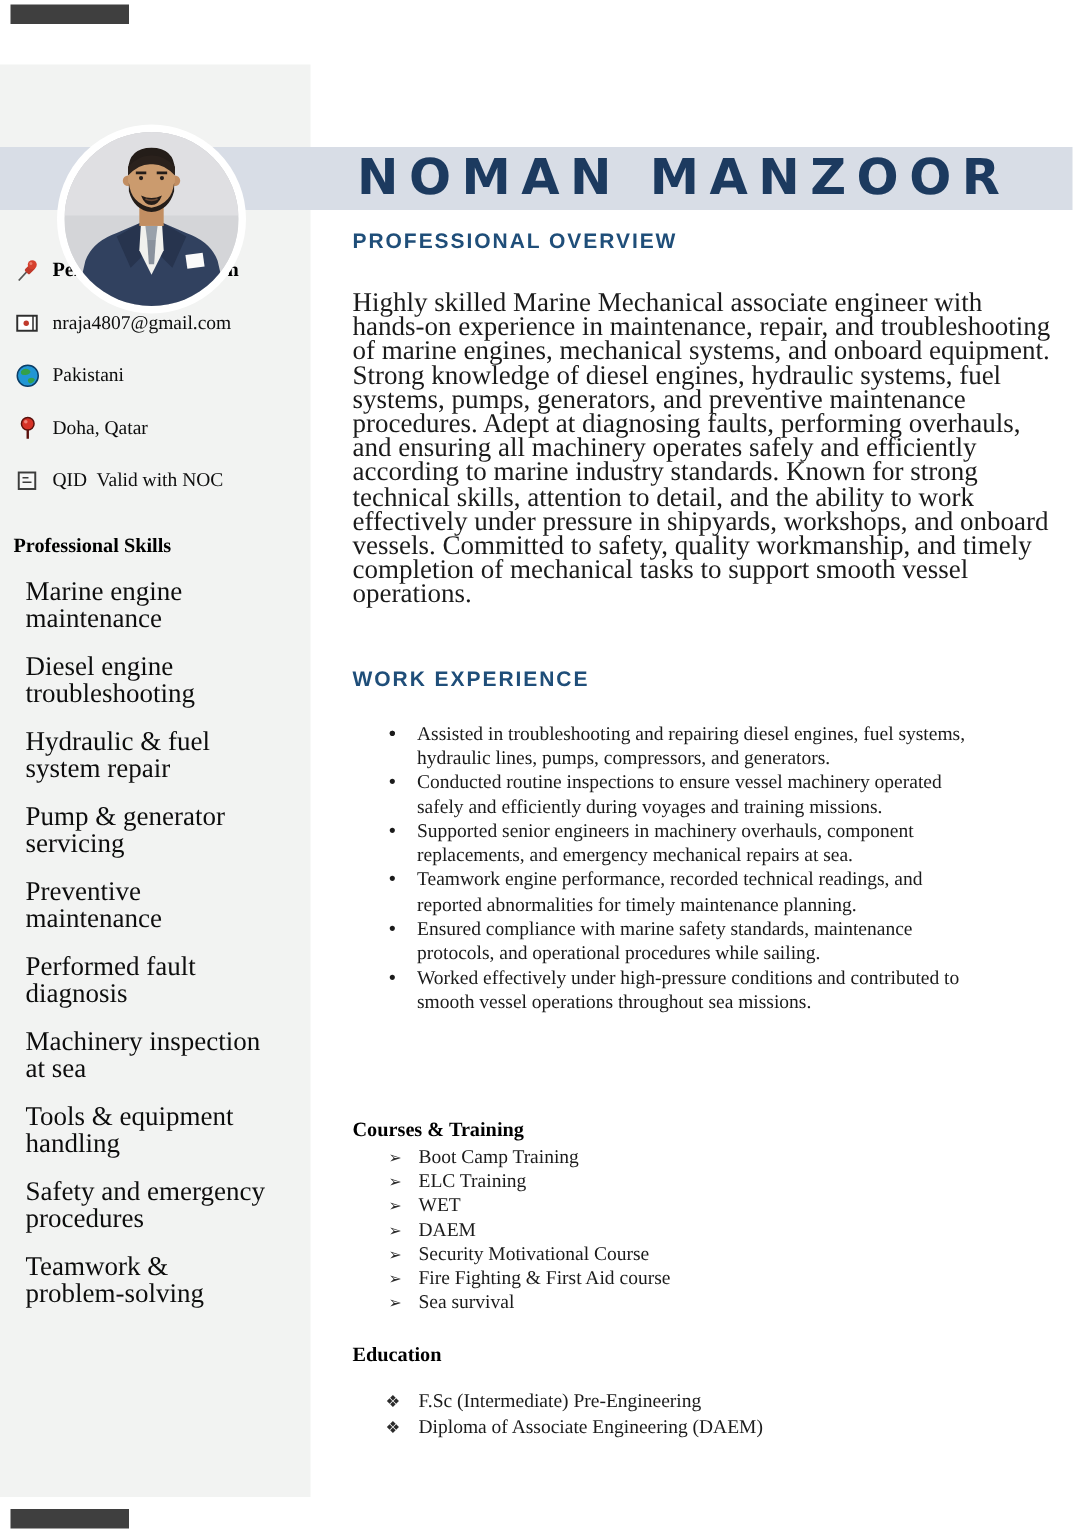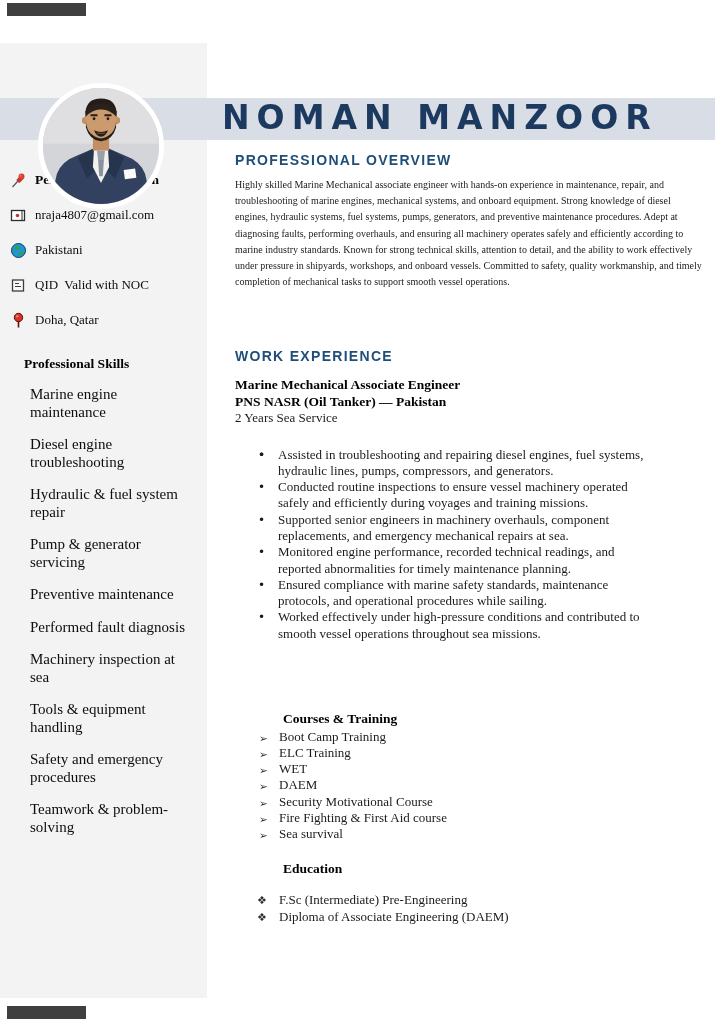--- a/index.html
+++ b/index.html
@@ -9,48 +9,48 @@
   .corner-bar { position:absolute; left:7px; width:79px; height:13px; background:#3f3f3f; z-index:5; }
   .corner-bar.top { top:3px; }
   .corner-bar.bottom { top:1006px; }
 
   .sidebar { position:absolute; left:0; top:43px; width:207px; height:955px; background:#f2f3f2; z-index:0; }
   .band { position:absolute; left:0; top:98px; width:715px; height:42px; background:#d8dde6; z-index:1; }
 
   .photo { position:absolute; left:38px; top:83px; width:116px; height:116px; border:5px solid #ffffff; border-radius:50%; overflow:hidden; z-index:3; background:#d6d7d9; }
   .photo svg { display:block; }
 
-  .name { position:absolute; left:222px; top:97px; height:42px; line-height:42px; z-index:2;
+  .name { position:absolute; left:238px; top:97px; height:42px; line-height:42px; z-index:2;
           font-family:"DejaVu Sans","Liberation Sans",sans-serif; font-weight:800; font-size:33px;
           letter-spacing:7px; color:#1c3a5f; white-space:nowrap; }
 
   .side-content { position:absolute; left:9px; top:171px; width:192px; z-index:2; }
   .contact-row { display:flex; align-items:center; gap:8px; height:18px; margin-bottom:17px; }
   .contact-row .ic { width:18px; height:17px; flex:0 0 18px; display:flex; align-items:center; justify-content:center; }
   .contact-row .txt { font-size:13px; color:#0d0d0d; white-space:pre-wrap; }
   .contact-row .txt.b { font-weight:bold; font-size:13.5px; color:#000; }
 
-  .skills-header { margin:27px 0 14px 15px; font-weight:bold; font-size:13.5px; color:#000; }
-  .skill-item { width:163px; margin-left:21px; margin-bottom:15px; font-size:15px; line-height:17.5px; color:#0d0d0d; }
+  .skills-header { margin:27px 0 14px 0; font-weight:bold; font-size:13.5px; color:#000; }
+  .skill-item { width:163px; margin-left:8px; margin-bottom:15px; font-size:18px; line-height:17.5px; color:#0d0d0d; }
 
   .main { position:absolute; left:235px; top:152px; width:473px; z-index:2; }
   .sec-title { font-family:"Liberation Sans","DejaVu Sans",sans-serif; font-weight:700; font-size:14px;
                letter-spacing:1.3px; color:#1f4e79; line-height:17px; }
-  .overview-body { margin-top:8px; width:470px; min-height:163px; font-size:10px; line-height:16.2px; }
-
-  .work-title { margin-top:8px; }
+  .overview-body { margin-top:24px; width:470px; min-height:163px; font-size:18px; line-height:16.2px; }
+
+  .work-title { margin-top:40px; }
   .job-block { margin-top:12px; line-height:16.5px; font-size:13.5px; }
   .job-block .bold { font-weight:bold; color:#000; }
   .job-block .plain { font-size:13px; }
 
   ul.bullets { margin-top:20px; list-style:none; min-height:245px; }
   ul.bullets li { position:relative; padding-left:43px; width:381px; font-size:13px; line-height:16.3px; }
   ul.bullets li .mk { position:absolute; left:23px; top:0; font-family:"DejaVu Sans",sans-serif; font-size:12px; }
 
-  .sub-heading { margin-top:19px; font-weight:bold; font-size:13.5px; color:#000;margin-left:48px; }
+  .sub-heading { margin-top:19px; font-weight:bold; font-size:13.5px; color:#000; }
   ul.courses { margin-top:2px; list-style:none; }
   ul.courses li { position:relative; padding-left:44px; font-size:13px; line-height:16.3px; }
   ul.courses li .mk { position:absolute; left:24px; top:1px; font-family:"DejaVu Sans",sans-serif; font-size:10.5px; color:#2c2c2c; }
 
   .edu-heading { margin-top:18px; }
   ul.edu { margin-top:14px; list-style:none; }
   ul.edu li { position:relative; padding-left:44px; font-size:13px; line-height:17px; }
   ul.edu li .mk { position:absolute; left:22px; top:1px; font-family:"DejaVu Sans",sans-serif; font-size:11px; color:#2c2c2c; }
 </style>
 </head>
@@ -130,37 +130,37 @@
         <path d="M4 5.5 Q6.5 2.8 9.5 4.6 Q11.5 6.2 8.5 7.6 Q5 8.8 4 7 Z" fill="#34a04a"></path>
         <path d="M9 10.5 Q12 9 13.3 11 Q12.4 13.4 10 13.6 Q7.8 12.4 9 10.5 Z" fill="#34a04a"></path>
       </svg>
     </span>
     <span class="txt">Pakistani</span>
   </div>
 
   <div class="contact-row">
     <span class="ic">
       <svg width="17" height="17" viewBox="0 0 17 17">
+        <line x1="8.5" y1="9" x2="8.5" y2="15.5" stroke="#5a100c" stroke-width="1.6"></line>
+        <circle cx="8.5" cy="5.5" r="4.2" fill="#d63227" stroke="#5a100c" stroke-width="1"></circle>
+        <circle cx="7.2" cy="4.2" r="1.2" fill="#ef8277"></circle>
+      </svg>
+    </span>
+    <span class="txt">Doha, Qatar</span>
+  </div>
+
+  <div class="contact-row">
+    <span class="ic">
+      <svg width="17" height="17" viewBox="0 0 17 17">
         <rect x="2.5" y="3" width="11" height="11" fill="#f7f7f7" stroke="#3c3c3c" stroke-width="1.3"></rect>
         <line x1="5" y1="6.5" x2="9" y2="6.5" stroke="#3c3c3c" stroke-width="1"></line>
         <line x1="5" y1="9.5" x2="11" y2="9.5" stroke="#3c3c3c" stroke-width="1"></line>
       </svg>
     </span>
     <span class="txt">QID  Valid with NOC</span>
-  </div>
-
-  <div class="contact-row">
-    <span class="ic">
-      <svg width="17" height="17" viewBox="0 0 17 17">
-        <line x1="8.5" y1="9" x2="8.5" y2="15.5" stroke="#5a100c" stroke-width="1.6"></line>
-        <circle cx="8.5" cy="5.5" r="4.2" fill="#d63227" stroke="#5a100c" stroke-width="1"></circle>
-        <circle cx="7.2" cy="4.2" r="1.2" fill="#ef8277"></circle>
-      </svg>
-    </span>
-    <span class="txt">Doha, Qatar</span>
   </div>
 
 
   <div class="skills-header">Professional Skills</div>
 
   <div class="skill-item">Marine engine maintenance</div>
   <div class="skill-item">Diesel engine troubleshooting</div>
   <div class="skill-item">Hydraulic &amp; fuel system repair</div>
   <div class="skill-item">Pump &amp; generator servicing</div>
   <div class="skill-item">Preventive maintenance</div>
@@ -171,32 +171,27 @@
   <div class="skill-item">Teamwork &amp; problem-solving</div>
 </div>
 
 <div class="main">
 
   <div class="sec-title">PROFESSIONAL OVERVIEW</div>
   <div class="overview-body">Highly skilled Marine Mechanical associate engineer with hands-on experience in maintenance, repair, and troubleshooting of marine engines, mechanical systems, and onboard equipment. Strong knowledge of diesel engines, hydraulic systems, fuel systems, pumps, generators, and preventive maintenance procedures. Adept at diagnosing faults, performing overhauls, and ensuring all machinery operates safely and efficiently according to marine industry standards. Known for strong technical skills, attention to detail, and the ability to work effectively under pressure in shipyards, workshops, and onboard vessels. Committed to safety, quality workmanship, and timely completion of mechanical tasks to support smooth vessel operations.</div>
 
   <div class="sec-title work-title">WORK EXPERIENCE</div>
 
-  <div class="job-block">
-    <div class="bold">Marine Mechanical Associate Engineer</div>
-    <div class="bold">PNS NASR (Oil Tanker) — Pakistan</div>
-    <div class="plain">2 Years Sea Service</div>
-  </div>
 
   <ul class="bullets">
     <li><span class="mk">•</span></li>
     <li><span class="mk">•</span><span>Assisted in troubleshooting and repairing diesel engines, fuel systems, hydraulic lines, pumps, compressors, and generators.</span></li>
     <li><span class="mk">•</span><span>Conducted routine inspections to ensure vessel machinery operated safely and efficiently during voyages and training missions.</span></li>
     <li><span class="mk">•</span><span>Supported senior engineers in machinery overhauls, component replacements, and emergency mechanical repairs at sea.</span></li>
-    <li><span class="mk">•</span><span>Monitored engine performance, recorded technical readings, and reported abnormalities for timely maintenance planning.</span></li>
+    <li><span class="mk">•</span><span>Teamwork engine performance, recorded technical readings, and reported abnormalities for timely maintenance planning.</span></li>
     <li><span class="mk">•</span><span>Ensured compliance with marine safety standards, maintenance protocols, and operational procedures while sailing.</span></li>
     <li><span class="mk">•</span><span>Worked effectively under high-pressure conditions and contributed to smooth vessel operations throughout sea missions.</span></li>
   </ul>
 
   <div class="sub-heading">Courses &amp; Training</div>
   <ul class="courses">
     <li><span class="mk">➢</span><span>Boot Camp Training</span></li>
     <li><span class="mk">➢</span><span>ELC Training</span></li>
     <li><span class="mk">➢</span><span>WET</span></li>
     <li><span class="mk">➢</span><span>DAEM</span></li>

